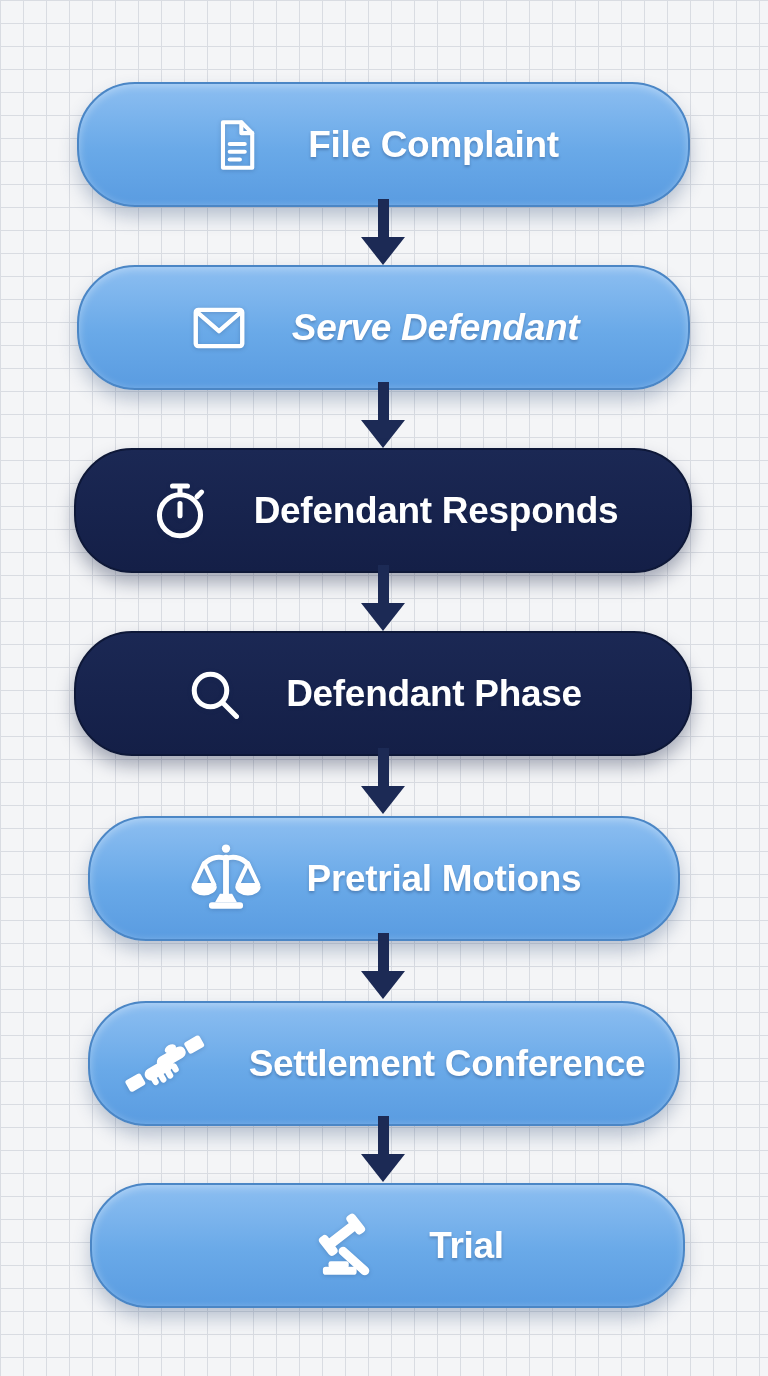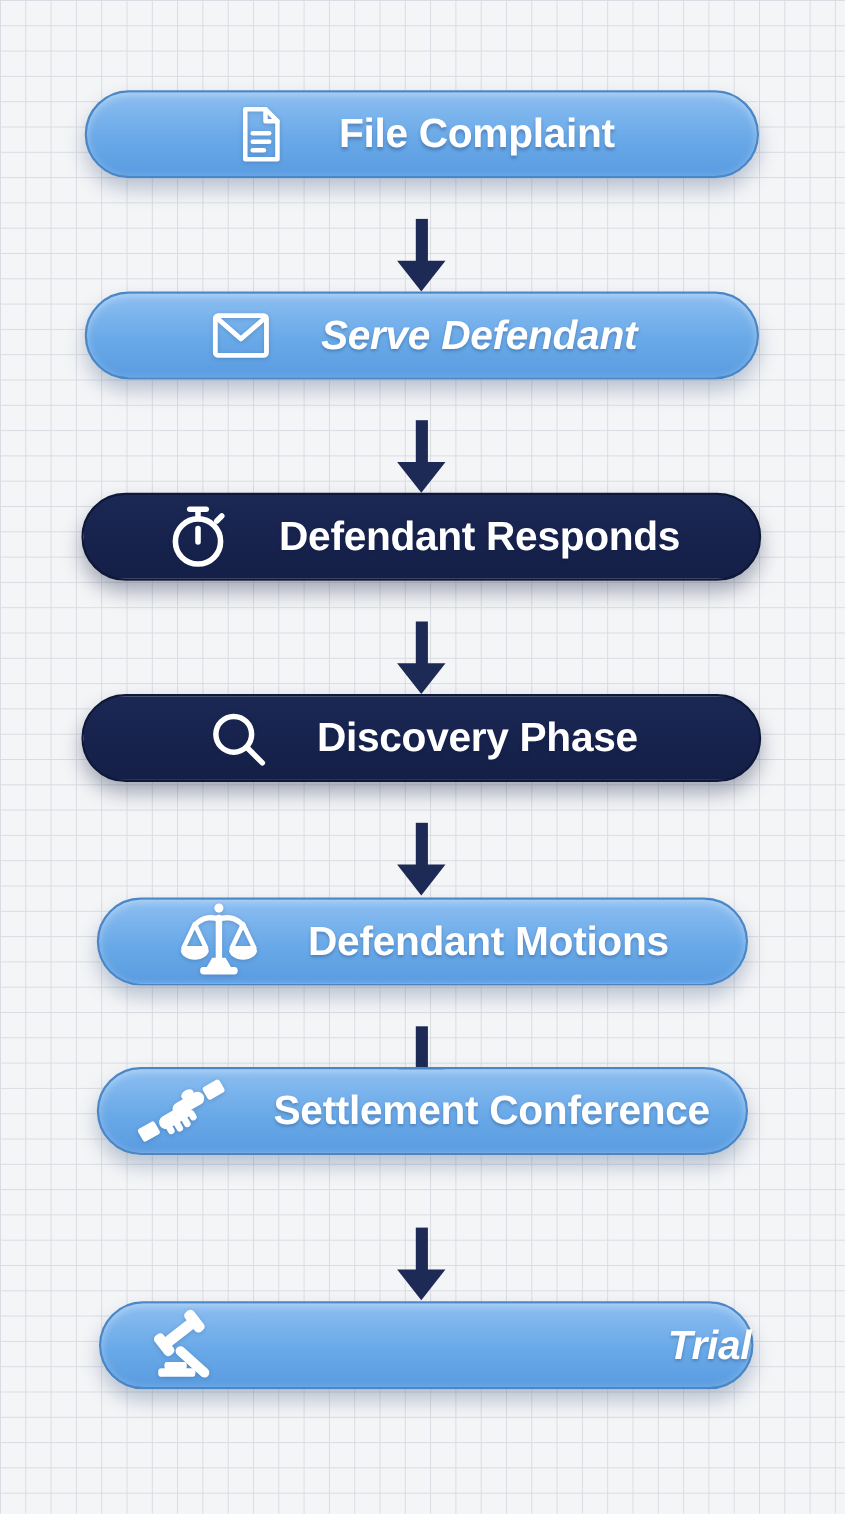--- a/index.html
+++ b/index.html
@@ -9,47 +9,47 @@
     background-color:#f4f5f7;
     background-image:
       linear-gradient(to right, #d9dce2 1px, transparent 1px),
       linear-gradient(to bottom, #d9dce2 1px, transparent 1px);
     background-size:23px 23px;
     overflow:hidden;
   }
   .canvas{position:relative;width:768px;height:1376px;}
 
   .node{
-    position:absolute;height:80px;border-radius:58px;
+    position:absolute;height:125px;border-radius:58px;
     display:flex;align-items:center;justify-content:center;gap:42px;
     box-sizing:border-box;
   }
   .node.light{
     background:linear-gradient(180deg,#8cbef1 0%,#69a9e8 55%,#5a9ce1 100%);
     border:2.5px solid #4b86c5;
     box-shadow:0 10px 18px rgba(46,77,120,0.30), inset 0 2px 8px rgba(255,255,255,0.35);
   }
   .node.dark{
     background:linear-gradient(180deg,#1b2854 0%,#141f47 100%);
     border:2px solid #0e1838;
     box-shadow:0 10px 18px rgba(15,25,60,0.35);
     align-items:center;
   }
   .node .label{
     font-size:37px;font-weight:700;color:#ffffff;white-space:nowrap;
     letter-spacing:-0.3px;text-shadow:0 2px 3px rgba(10,30,70,0.28);
   }
-  .align-left{justify-content:space-between;padding-left:44px;font-style:italic;}
+  .align-left{justify-content:center;padding-left:44px;}
 
   .n1{top:82px;left:77px;width:613px;}
   .n2{top:265px;left:77px;width:613px;font-style:italic;}
   .n3{top:448px;left:74px;width:618px;}
   .n4{top:631px;left:74px;width:618px;}
   .n5{top:816px;left:88px;width:592px;}
-  .n6{top:970px;left:88px;width:592px;}
+  .n6{top:1001px;left:88px;width:592px;}
   .n7{top:1183px;left:90px;width:595px;}
 
   .icon{flex:0 0 auto;display:block;}
   .icon svg{display:block;filter:drop-shadow(0 1px 2px rgba(10,30,70,0.2));}
 
   .arrow{position:absolute;left:361px;width:44px;}
   .arrow .shaft{width:11px;height:39px;background:#1c2a55;margin:0 auto;}
   .arrow .head{width:0;height:0;margin-top:-1px;
     border-left:22px solid transparent;border-right:22px solid transparent;
     border-top:28px solid #1c2a55;}
@@ -112,21 +112,21 @@
       <div class="head"></div>
     </div>
 
   <div class="node dark n4">
     <span class="icon">
       <svg width="60" height="60" viewBox="0 0 24 24" fill="none" stroke="#ffffff" stroke-width="2" stroke-linecap="round">
         <circle cx="10.6" cy="10.6" r="6.5"></circle>
         <line x1="15.5" y1="15.5" x2="21" y2="21"></line>
       </svg>
     </span>
-    <span class="label">Discovery Phase</span>
+    <span class="label">Defendant Phase</span>
   </div>
 
   <div class="arrow a4">
       <div class="shaft"></div>
       <div class="head"></div>
     </div>
 
   <div class="node light n5">
     <span class="icon">
       <svg width="78" height="78" viewBox="0 0 64 64" fill="none" stroke="#ffffff" stroke-linecap="round" stroke-linejoin="round">
@@ -134,21 +134,21 @@
         <path d="M14 20 C 20 13, 28 13.5, 32 15.5 C 36 13.5, 44 13, 50 20" stroke-width="4"></path>
         <rect x="29.6" y="12" width="4.8" height="34" rx="2" fill="#ffffff" stroke="none"></rect>
         <path d="M27 44 L37 44 L41 51 L23 51 Z" fill="#ffffff" stroke="none"></path>
         <rect x="18" y="51" width="28" height="5.5" rx="2.5" fill="#ffffff" stroke="none"></rect>
         <path d="M14 19 L5.5 37 L22.5 37 Z" stroke-width="3.4"></path>
         <path d="M3.5 38 a10.5 7.5 0 0 0 21 0 z" fill="#ffffff" stroke="none"></path>
         <path d="M50 19 L41.5 37 L58.5 37 Z" stroke-width="3.4"></path>
         <path d="M39.5 38 a10.5 7.5 0 0 0 21 0 z" fill="#ffffff" stroke="none"></path>
       </svg>
     </span>
-    <span class="label">Defendant Motions</span>
+    <span class="label">Pretrial Motions</span>
   </div>
 
   <div class="arrow a5">
       <div class="shaft"></div>
       <div class="head"></div>
     </div>
 
   <div class="node light n6">
     <span class="icon">
       <svg width="84" height="64" viewBox="0 0 96 72" fill="#ffffff">

